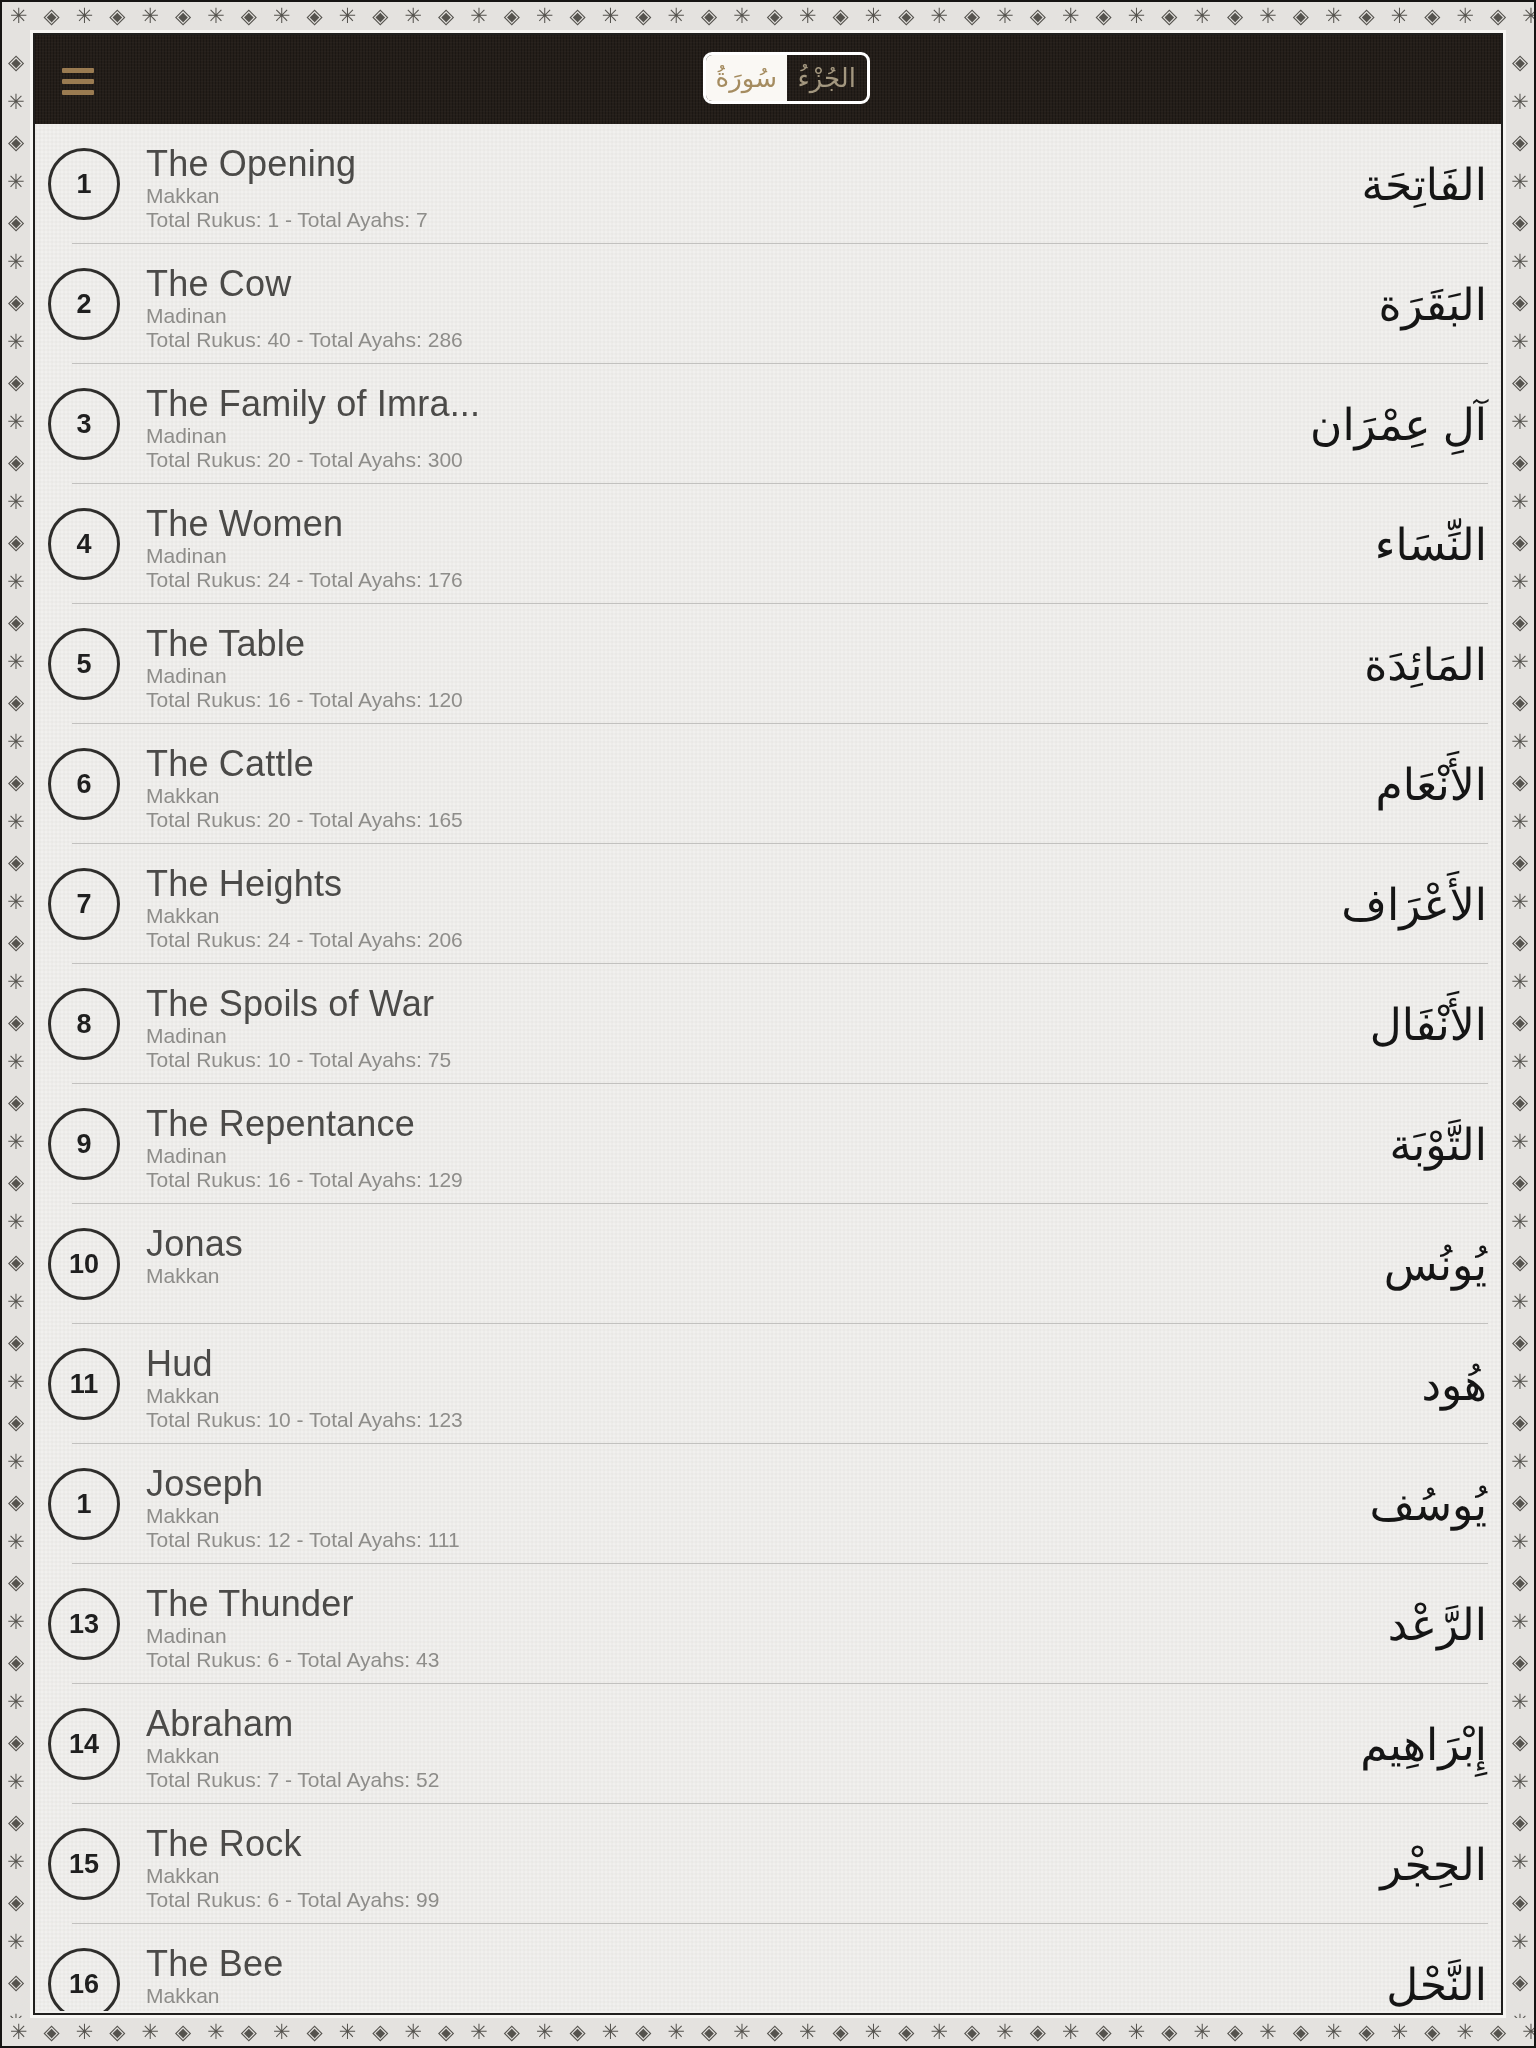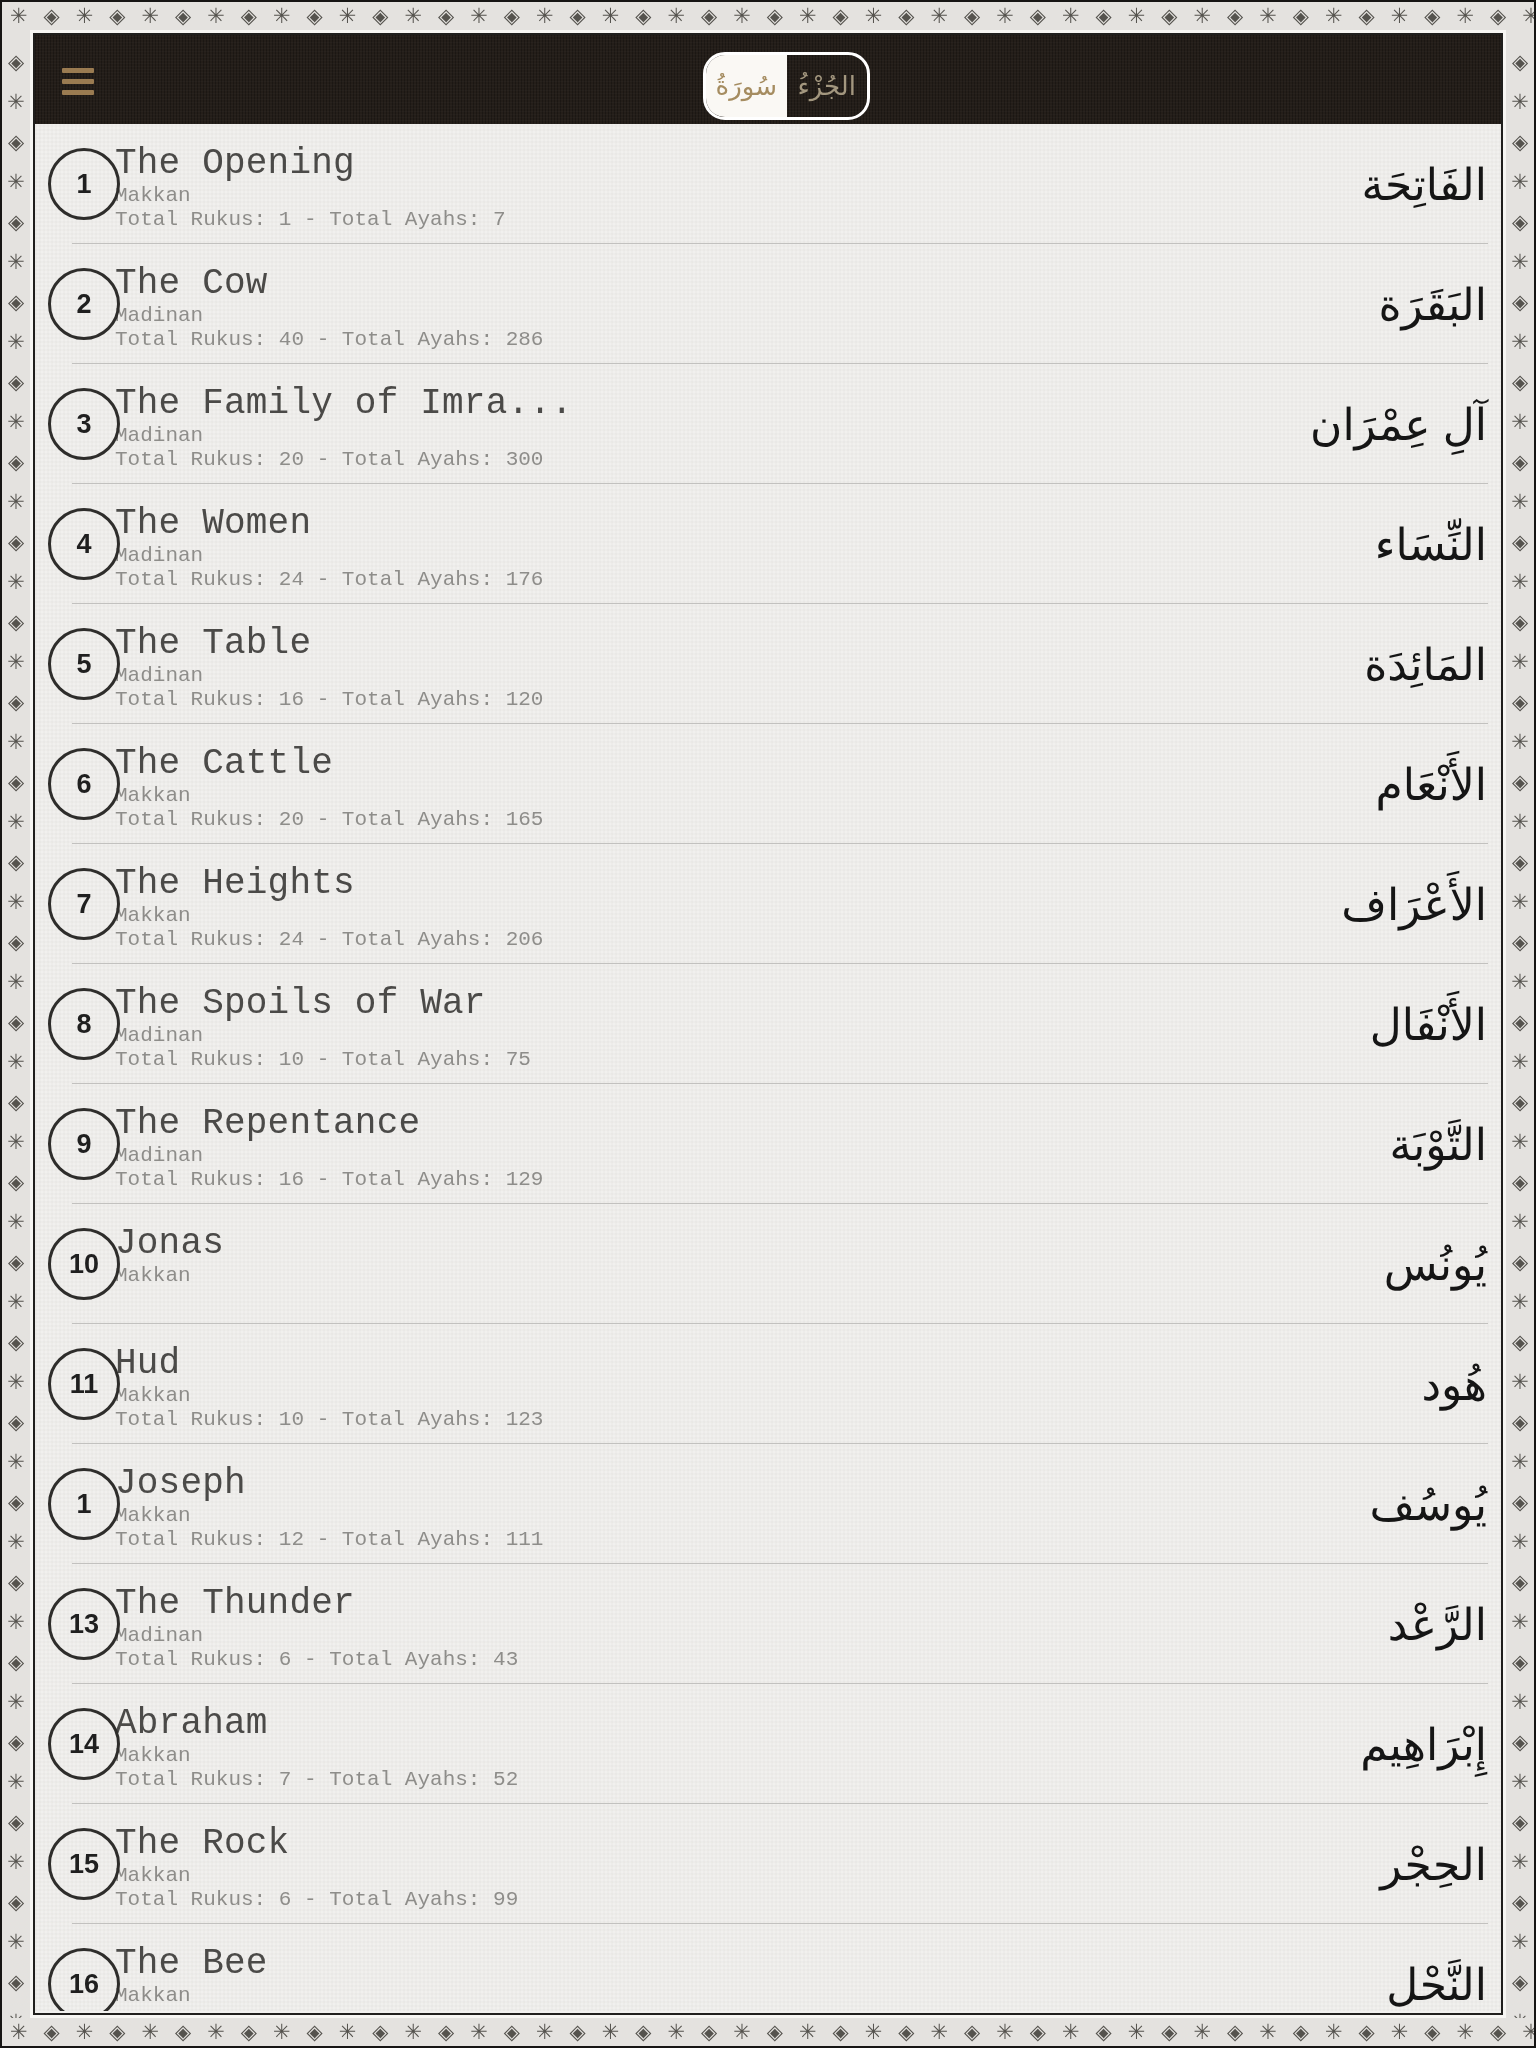--- a/index.html
+++ b/index.html
@@ -44,22 +44,22 @@
   
   .app-header{
     position:relative;height:89px;background:var(--header-bg);
     background-image:
       repeating-linear-gradient(0deg, rgba(255,255,255,.02) 0 1px, rgba(0,0,0,0) 1px 3px),
       repeating-linear-gradient(90deg, rgba(0,0,0,.25) 0 1px, rgba(0,0,0,0) 1px 3px);
   }
   .hamburger{position:absolute;left:27px;top:33px;width:32px;height:27px;cursor:pointer;}
   .hamburger .bar{display:block;height:5px;margin-bottom:6px;background:var(--hamburger);border-radius:1px;}
   .tabs{
-    position:absolute;left:668px;top:17px;width:167px;height:68px;
-    border:3px solid #ffffff;border-radius:22px;display:flex;overflow:hidden;
+    position:absolute;left:668px;top:17px;width:167px;height:52px;
+    border:3px solid #ffffff;border-radius:9px;display:flex;overflow:hidden;
   }
   .tab{
     flex:1;display:flex;align-items:center;justify-content:center;
     font-family:"DejaVu Sans",sans-serif;font-size:26px;color:var(--tab-inactive-text);cursor:pointer;
   }
   .tab.active{background:var(--tab-active-bg);color:var(--tab-active-text);}
 
   
   .surah-list{
     position:relative;height:1887px;background-color:var(--list-bg);
@@ -71,21 +71,21 @@
   .row{position:relative;height:120px;cursor:pointer;}
   .row::after{
     content:"";position:absolute;left:37px;right:13px;bottom:0;height:1px;background:var(--divider);
   }
   .num{
     position:absolute;left:13px;top:50%;transform:translateY(-50%);
     width:72px;height:72px;border:3px solid var(--circle-border);border-radius:50%;
     display:flex;align-items:center;justify-content:center;
     font-size:27px;font-weight:700;color:#1f1f1f;
   }
-  .texts{padding:20px 0 0 80px;font-family:Liberation Mono, monospace;}
+  .texts{padding:20px 0 0 111px;}
   .title{font-size:36px;line-height:40px;color:var(--title-text);letter-spacing:.2px;}
   .origin{font-size:21px;line-height:24px;color:var(--subtitle-text);}
   .details{margin-top:0;font-size:21px;line-height:24px;color:var(--subtitle-text);}
   .arabic{
     position:absolute;right:14px;top:50%;transform:translateY(-50%);
     font-family:Liberation Sans, sans-serif;font-size:44px;color:var(--arabic-text);
   }
 </style>
 </head>
 <body>

